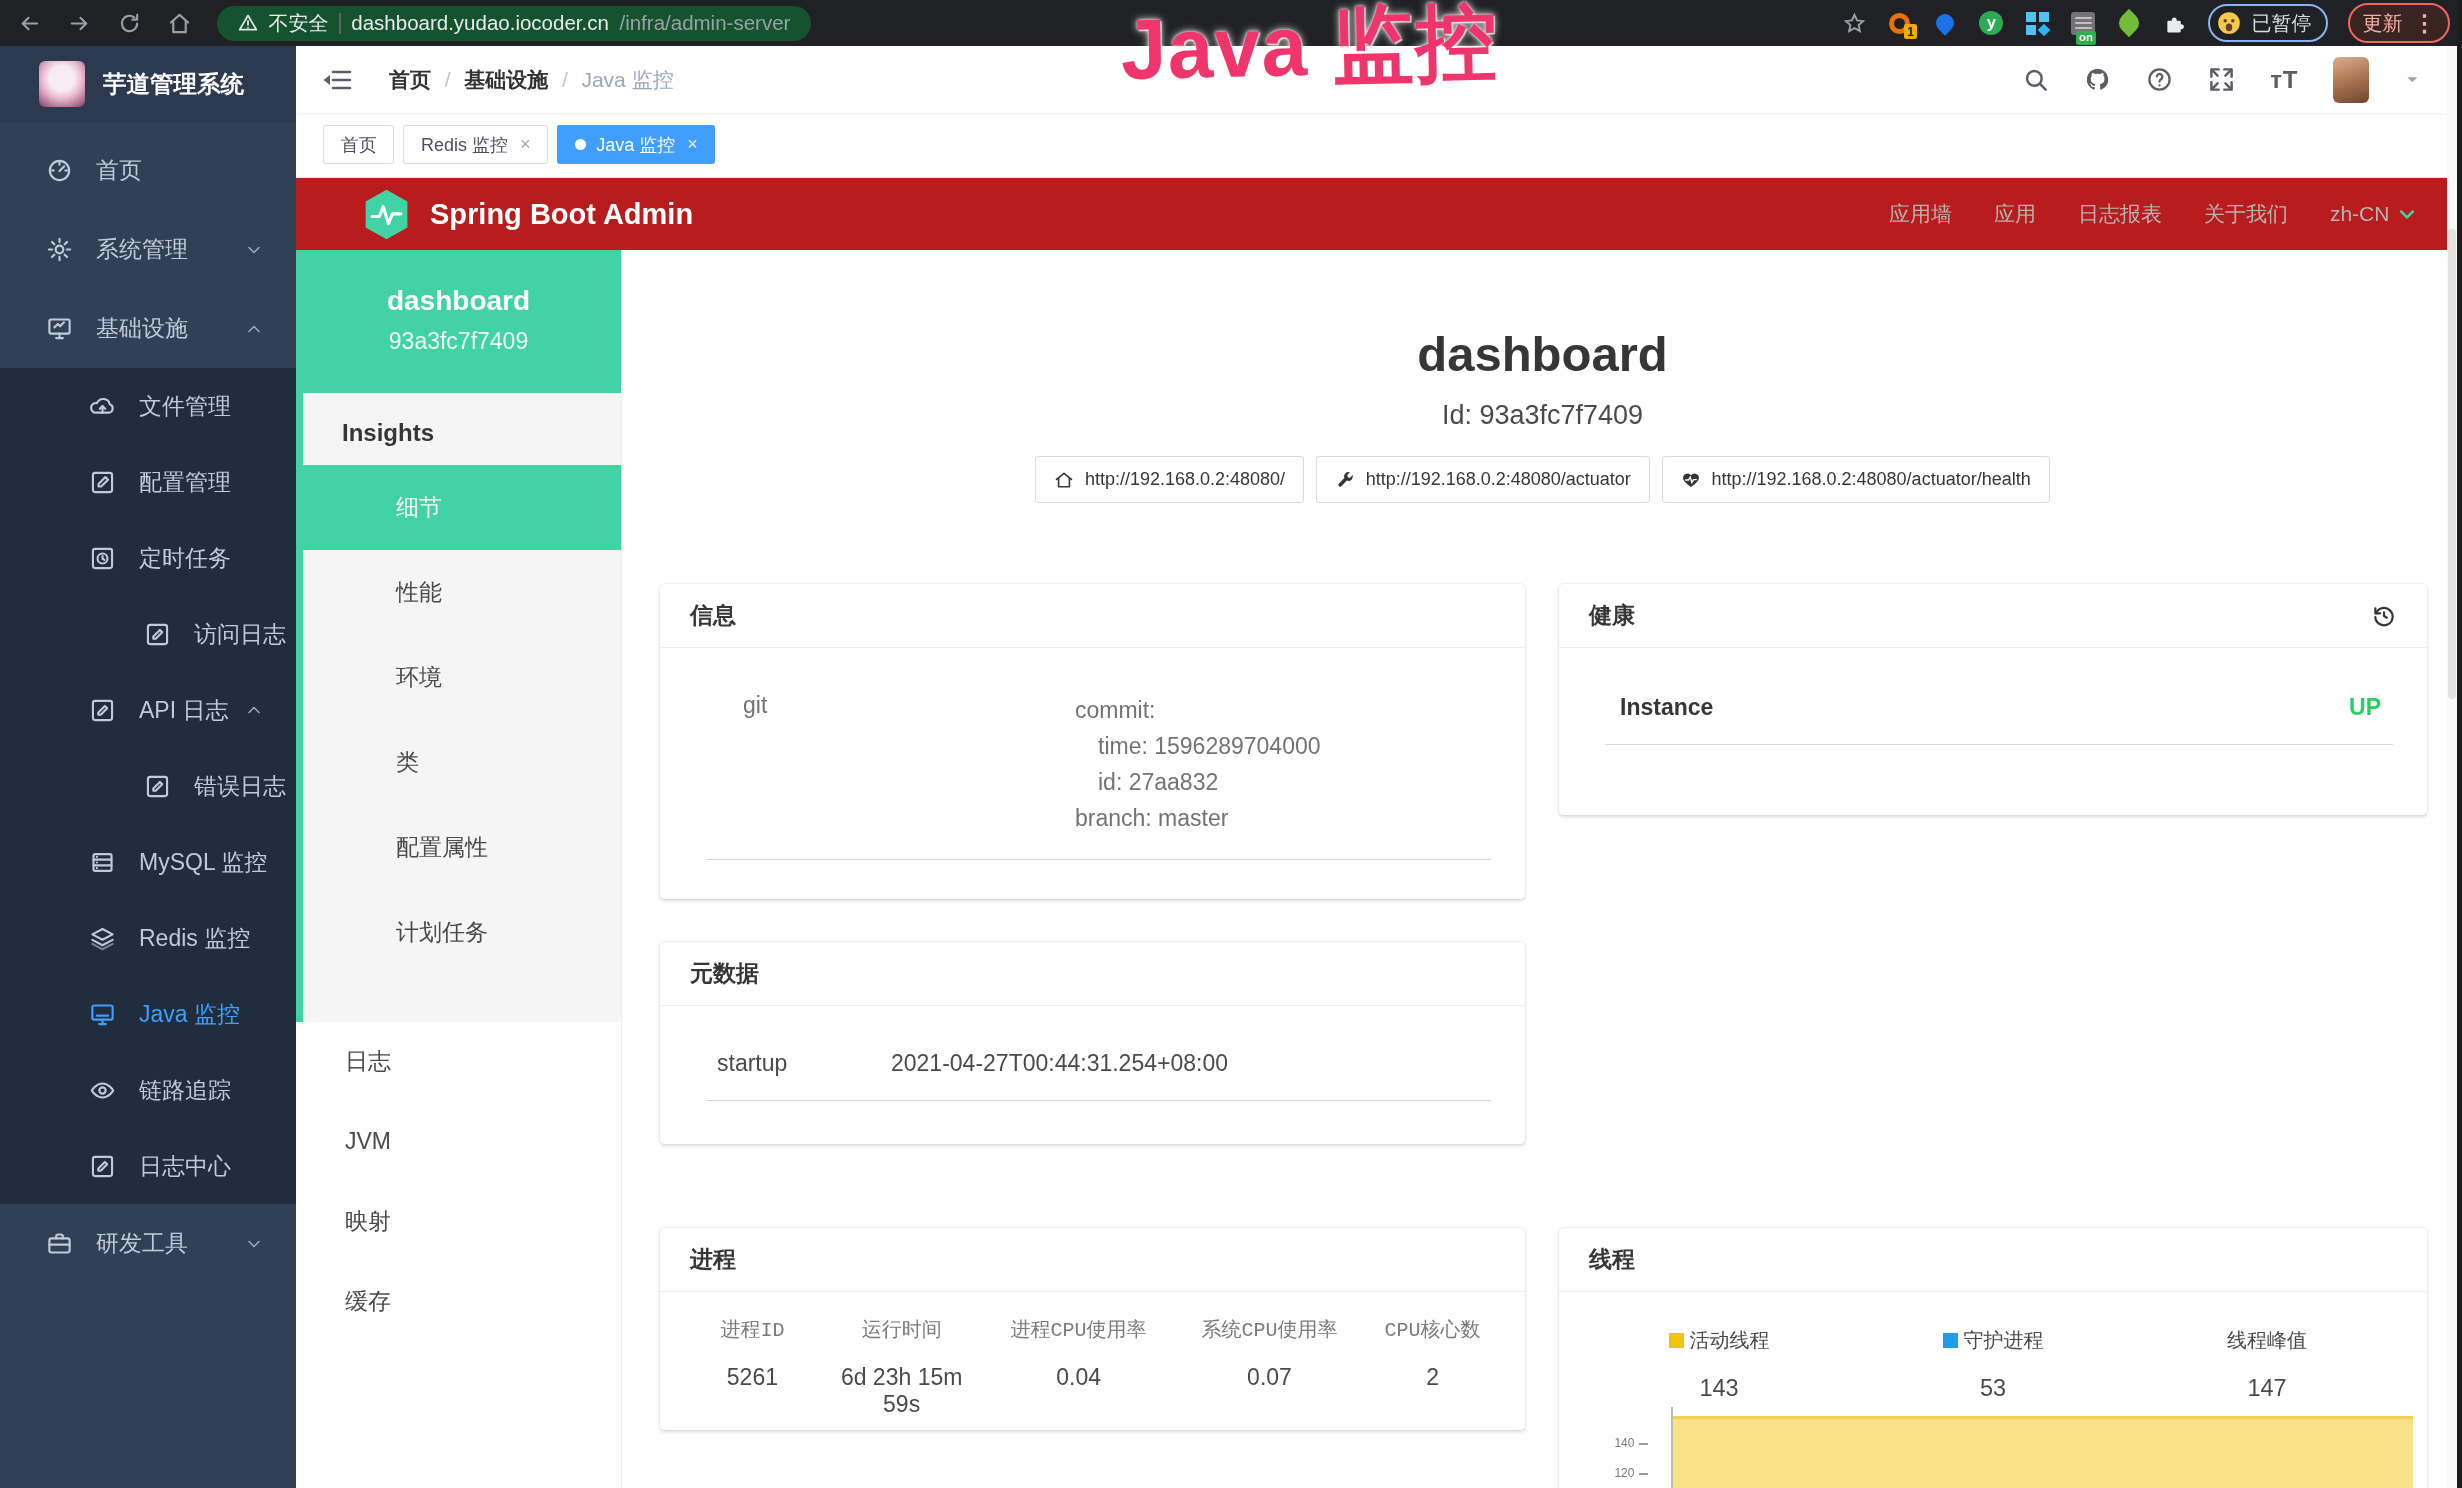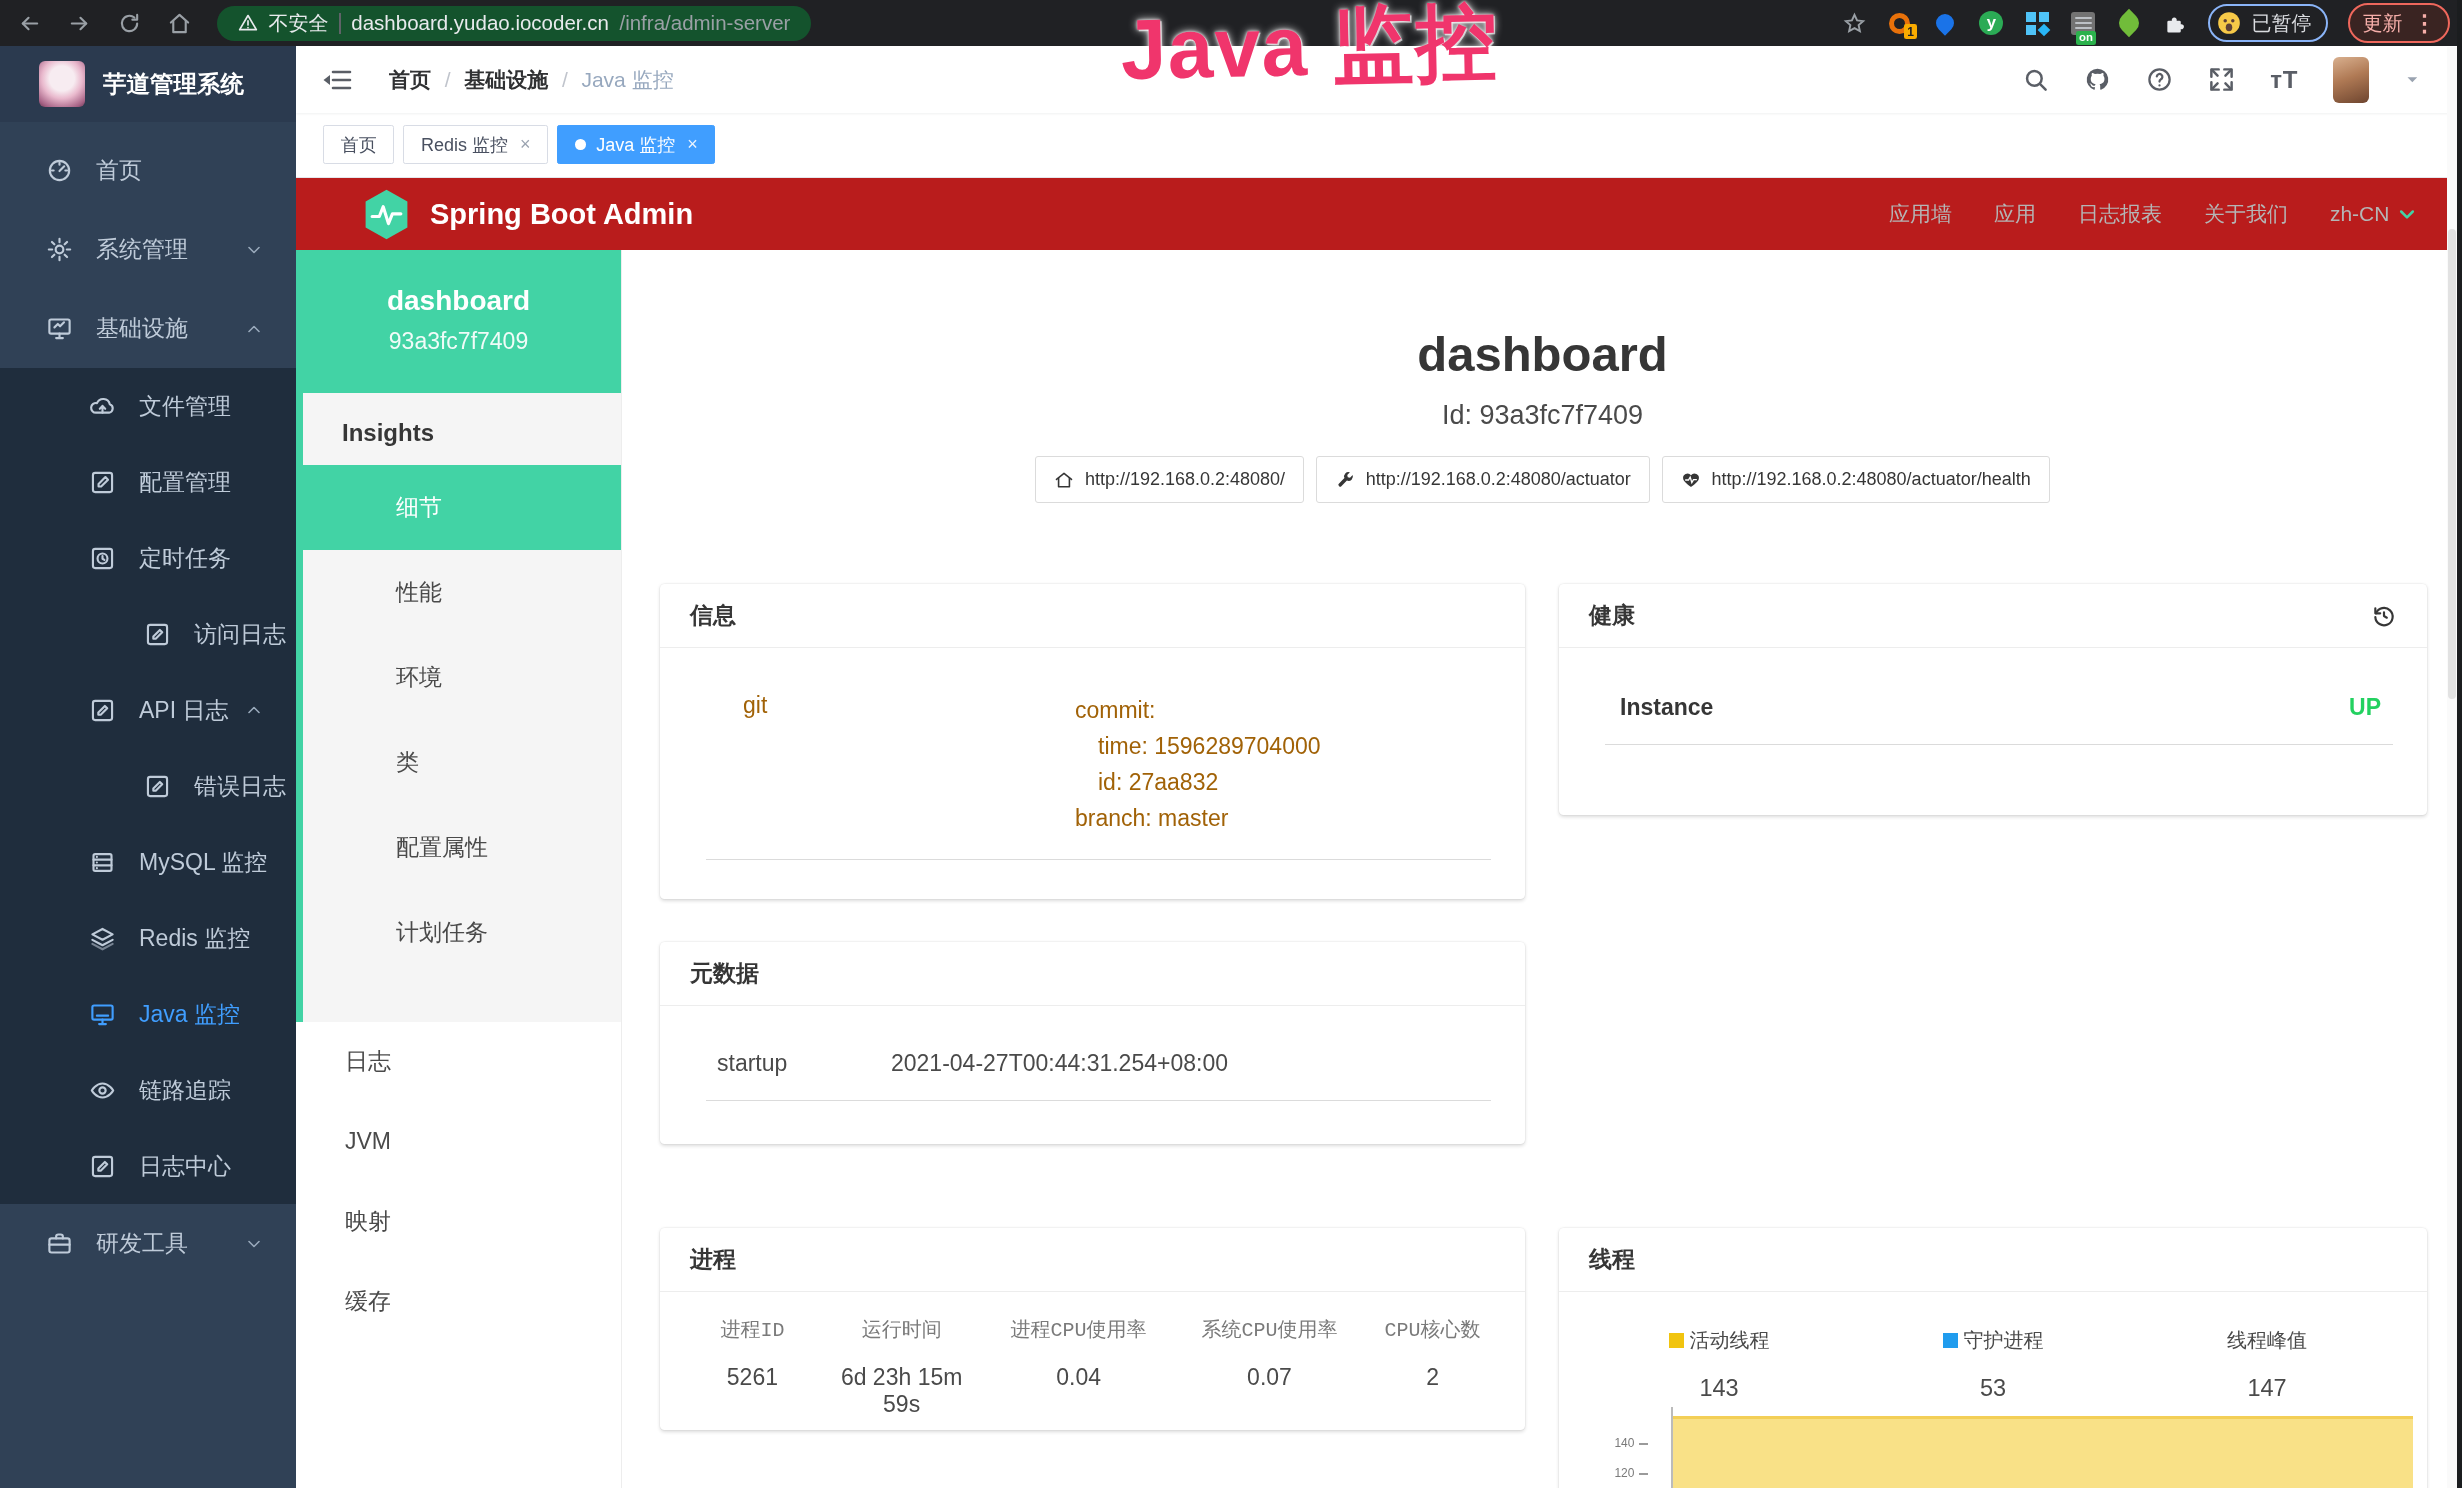--- a/index.html
+++ b/index.html
@@ -114,21 +114,21 @@
   .card-h { height:64px; display:flex; align-items:center; padding:0 30px; font-size:23px; font-weight:700; color:#363636; border-bottom:1.5px solid #ededed; }
   .card-h .spacer { flex:1; }
   .card-h .hist { color:#363636; cursor:pointer; } .card-h .hist svg { width:26px; height:26px; }
 
   .card-info    { left:38px;   top:334px;  width:865px; height:315px; }
   .card-health  { left:937px; top:334px;  width:868px; height:231px; }
   .card-meta    { left:38px;   top:692px;  width:865px; height:202px; }
   .card-proc    { left:38px;   top:978px; width:865px; height:202px; }
   .card-threads { left:937px; top:978px; width:868px; height:531px; }
 
-  .kv { display:flex; padding:44px 34px 0 83px; font-size:23px; color:#a16207; }
+  .kv { display:flex; padding:44px 34px 0 83px; font-size:23px; color:#737373; }
   .kv .k { width:332px; flex:0 0 332px; }
   .kv .v { line-height:36px; }
   .v-line.ind { padding-left:23px; }
   .rule { border-top:1.5px solid #dbdbdb; margin:23px 34px 0 46px; }
 
   .h-row { display:flex; justify-content:space-between; align-items:center; padding:46px 46px 0 61px; }
   .h-label { font-size:23px; font-weight:700; color:#363636; }
   .h-value { font-size:23px; font-weight:700; color:#23d160; }
 
   .m-row { display:flex; padding:44px 34px 0 57px; font-size:23px; color:#4a4a4a; }

